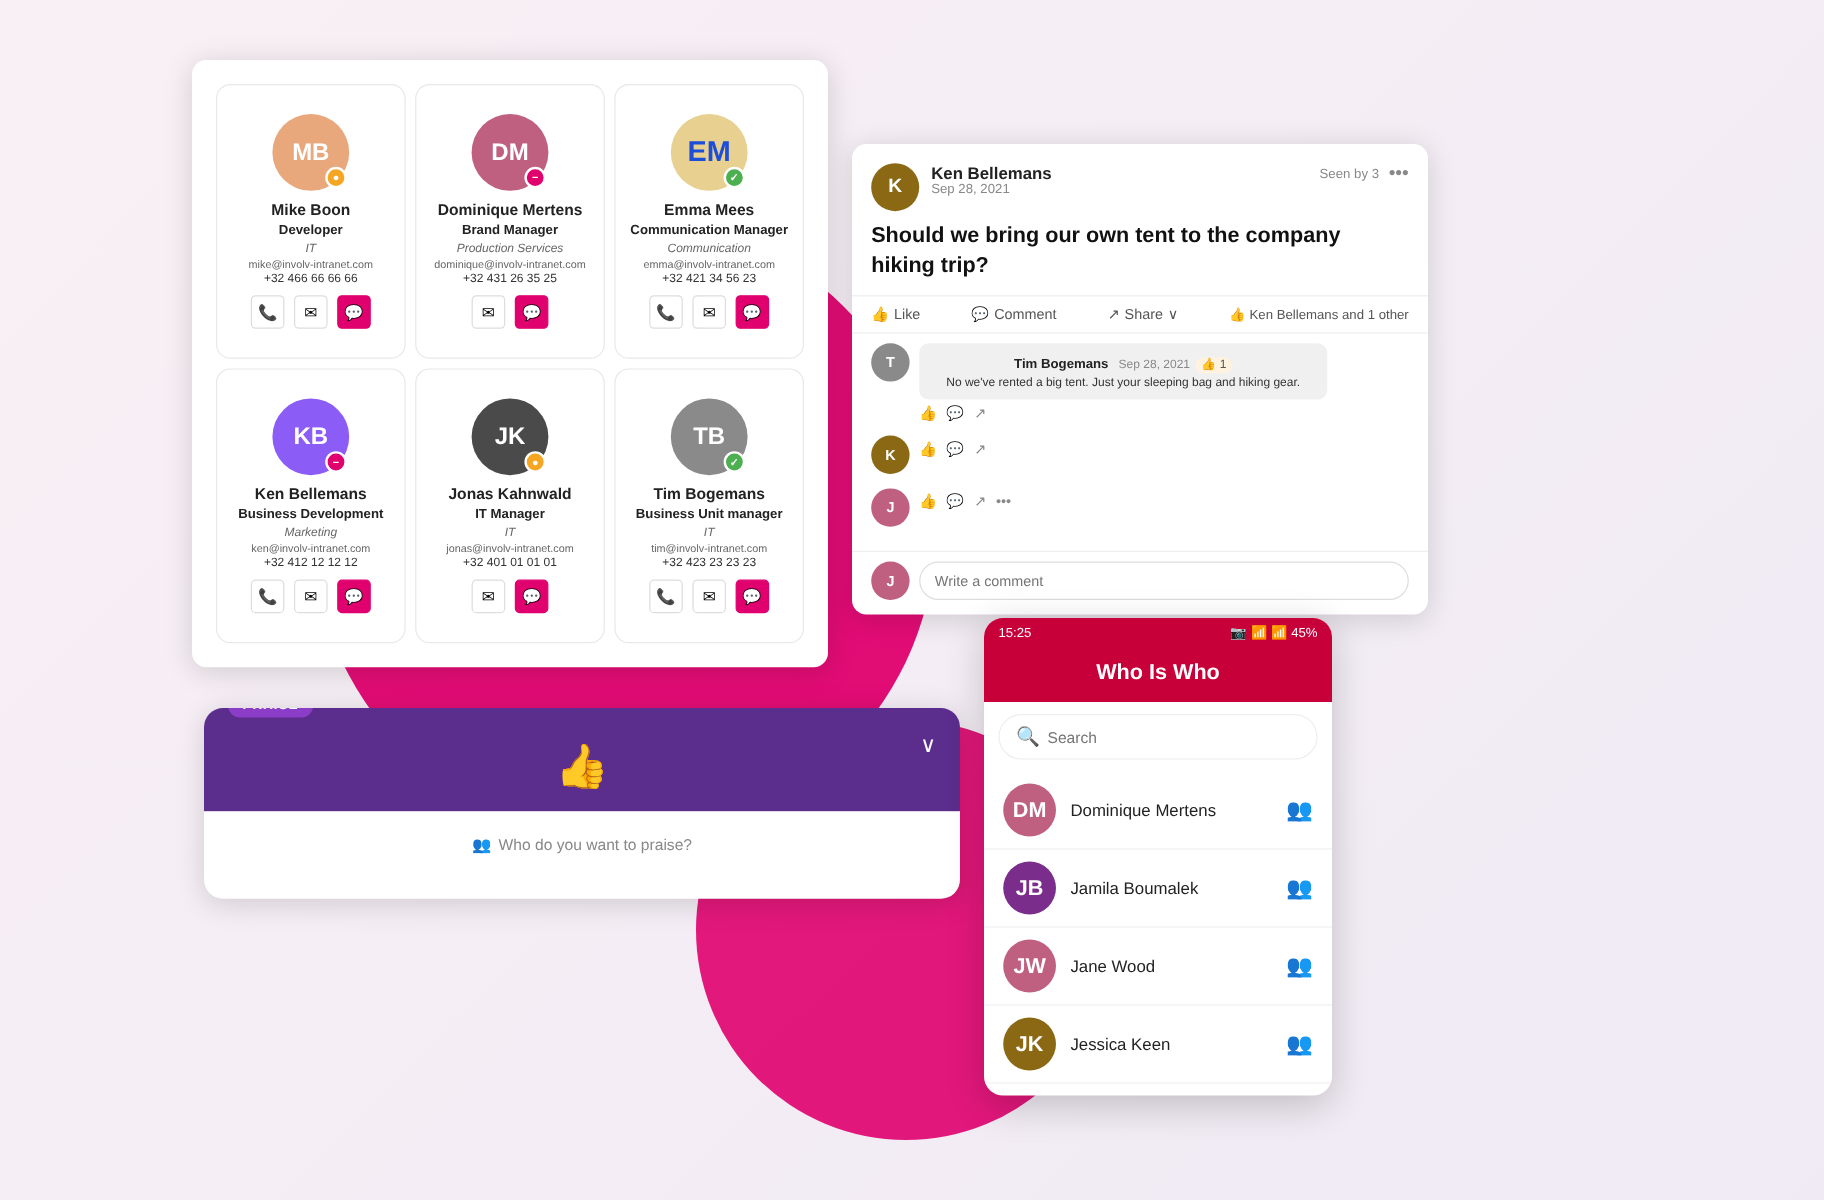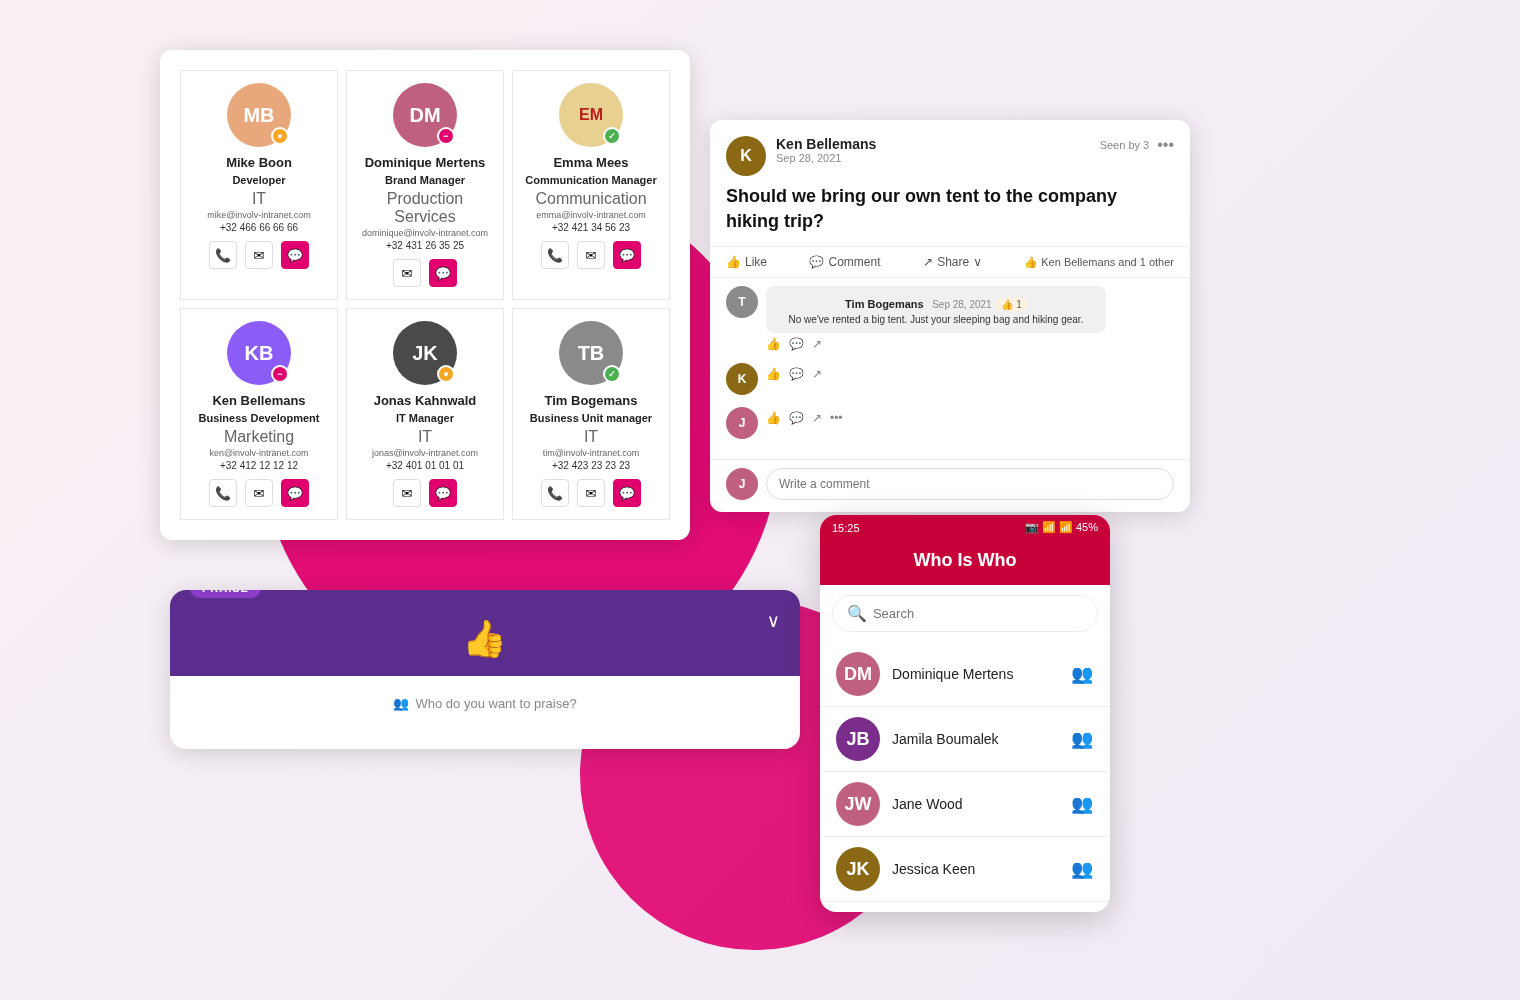--- a/index.html
+++ b/index.html
@@ -26,22 +26,22 @@
     }
 
     .employee-grid {
       display: grid;
       grid-template-columns: repeat(3, 1fr);
       gap: 8px;
     }
 
     .emp-card {
       border: 1px solid #e8e8e8;
-      border-radius: 0;
-      padding: 12px 8px;
+      border-radius: 12px;
+      padding: 24px 8px;
       text-align: center;
       background: white;
     }
 
     .emp-avatar-wrap {
       position: relative;
       display: inline-block;
       margin-bottom: 8px;
     }
 
@@ -77,23 +77,24 @@
       color: #222;
       margin-bottom: 4px;
     }
     .emp-title {
       font-size: 11px;
       font-weight: 700;
       color: #222;
       margin-bottom: 4px;
     }
     .emp-dept {
-      font-size: 16px;
+      font-size: 10px;
       color: #666;
       margin-bottom: 2px;
+      font-style: italic;
     }
     .emp-email {
       font-size: 9px;
       color: #666;
       margin-bottom: 2px;
     }
     .emp-phone {
       font-size: 10px;
       color: #333;
       margin-bottom: 8px;
@@ -476,21 +477,21 @@
       <div class="emp-phone">+32 431 26 35 25</div>
       <div class="emp-actions">
 
         <div class="emp-action-btn">✉</div>
         <div class="emp-action-btn msg">💬</div>
       </div>
     </div>
       <div class="emp-card">
       <div class="emp-avatar-wrap">
         <div class="emp-avatar" style="background:#e8d090;">
-          <span style="color:#b91c1c;font-weight:bold;font-size:16px;">EM</span>
+          <span style="color:#1d4ed8;font-weight:bold;font-size:24px;">EM</span>
         </div>
         <div class="emp-status" style="background:#4caf50;">
           <span style="color:white;font-size:9px;font-weight:bold;">✓</span>
         </div>
       </div>
       <div class="emp-name">Emma Mees</div>
       <div class="emp-title">Communication Manager</div>
       <div class="emp-dept">Communication</div>
       <div class="emp-email">emma@involv-intranet.com</div>
       <div class="emp-phone">+32 421 34 56 23</div>

